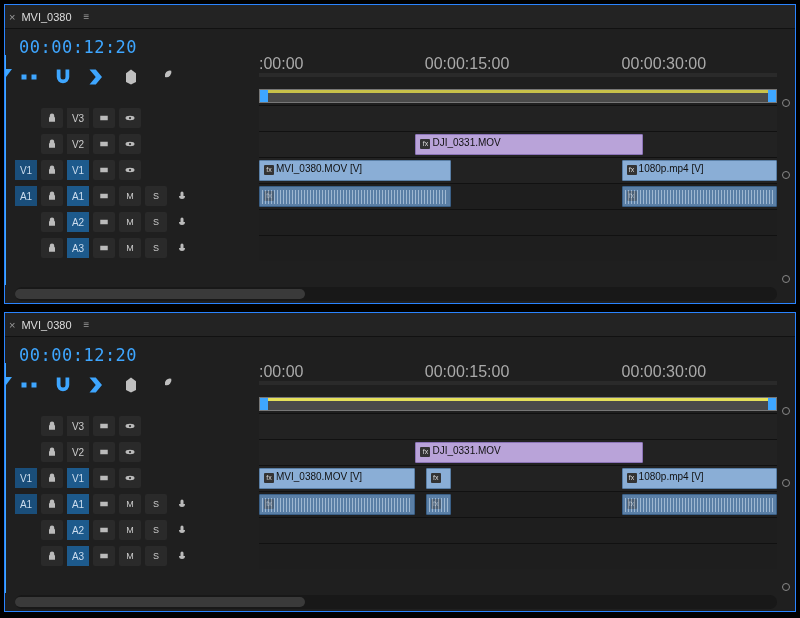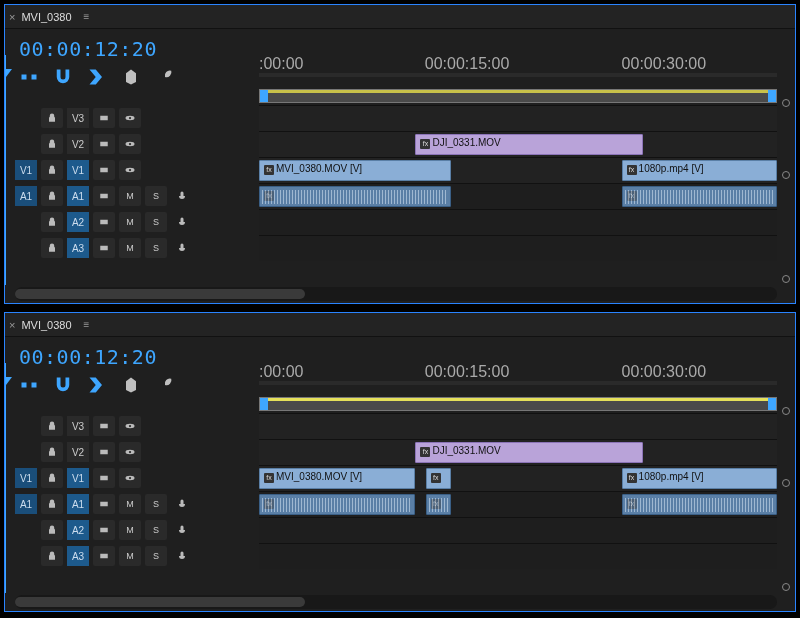--- a/index.html
+++ b/index.html
@@ -17,21 +17,21 @@
     display: flex; align-items: center; height: 24px;
     background: #232323; border-bottom: 1px solid #111;
     padding-left: 4px; gap: 6px; font-size: 11px; color: #ccc;
   }
   .tab-close { color: #999; cursor: pointer; }
   .tab-name { color: #ddd; }
   .tab-menu { color: #999; font-size: 10px; margin-left: 6px; }
 
   .tc {
     position: absolute; left: 14px; top: 32px;
-    color: #3ea6ff; font-size: 20px; font-weight: 500; letter-spacing: 0.5px;
+    color: #3ea6ff; font-size: 17px; font-weight: 500; letter-spacing: 0.5px;
     font-family: "Consolas", monospace;
   }
 
   .tool-row {
     position: absolute; left: 14px; top: 62px;
     display: flex; gap: 14px; align-items: center;
   }
   .tool-row .t { width: 20px; height: 20px; display: flex; align-items: center; justify-content: center; fill: #bfbfbf; }
   .tool-row .t.on { fill: #3ea6ff; }
 

